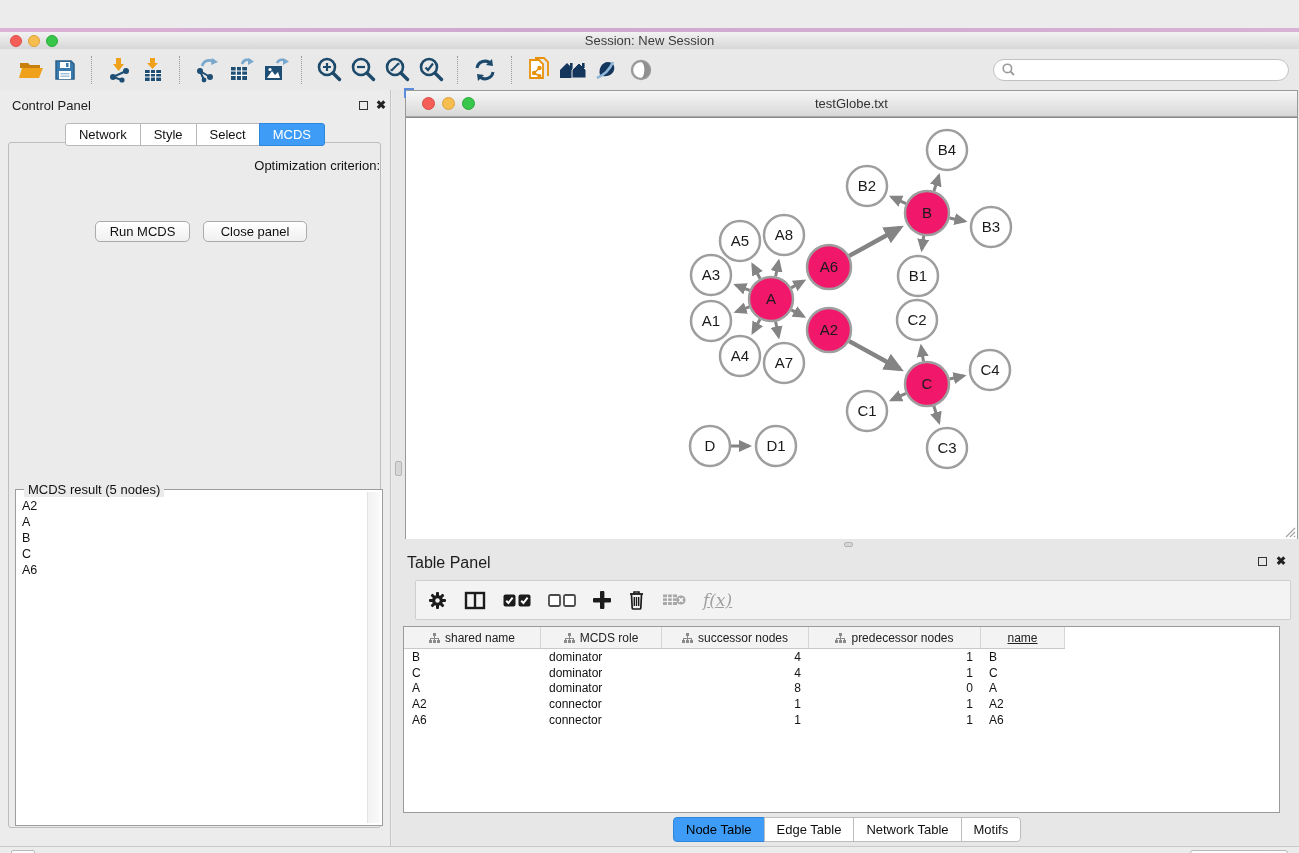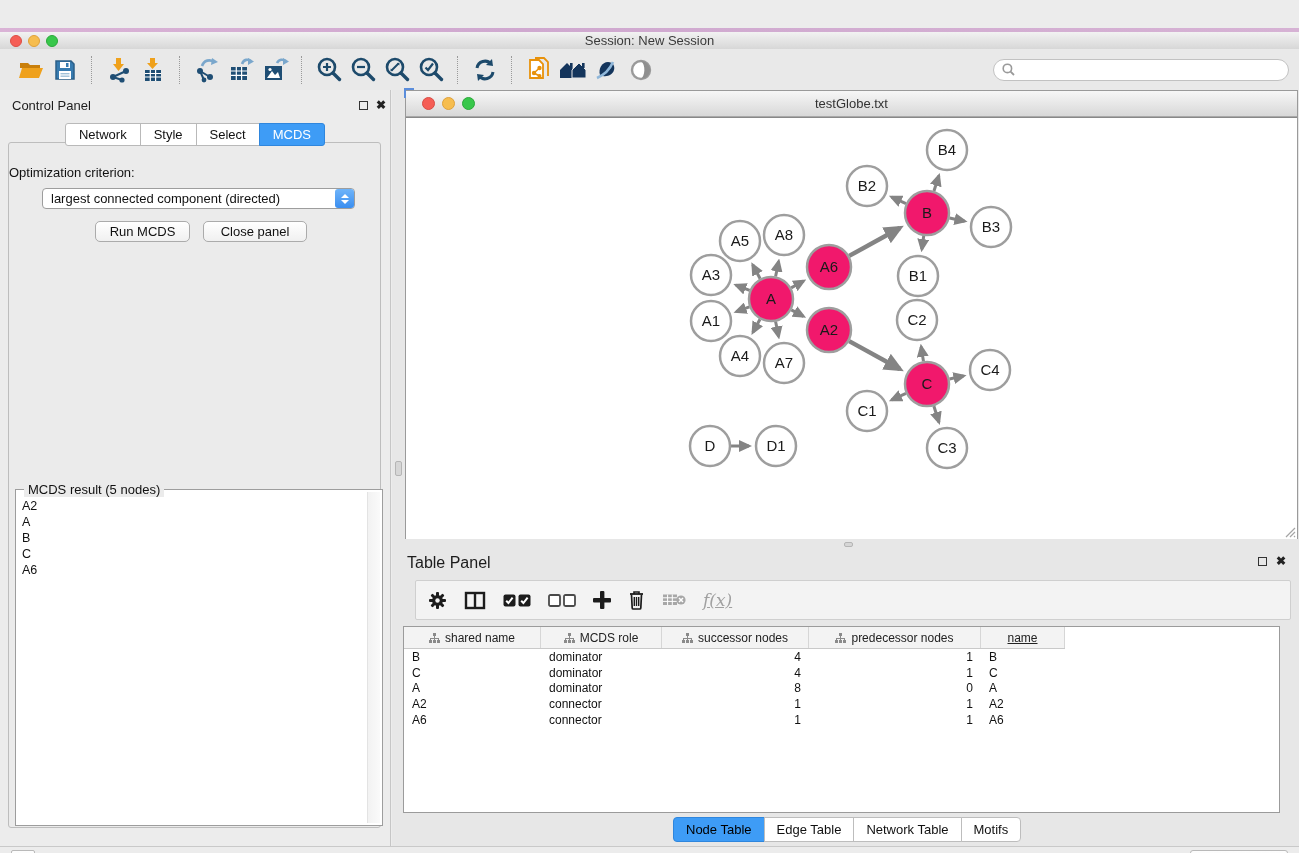--- a/index.html
+++ b/index.html
@@ -32,21 +32,21 @@
   .control-panel{position:absolute;left:0;top:0;width:391px;height:756px;background:#ececec;border-right:1px solid #c6c6c6;box-sizing:border-box;}
   .cp-title{position:absolute;left:12px;top:8px;font-size:13px;color:#1c1c1c;}
   .panel-float{position:absolute;width:9px;height:9px;border:1.4px solid #333;box-sizing:border-box;}
   .panel-close{position:absolute;font-size:12px;font-weight:bold;color:#222;line-height:10px;}
   .cp-tabs{position:absolute;left:0;top:33px;width:100%;display:flex;justify-content:center;z-index:3;}
   .cp-tab{background:#fff;border:1px solid #b9b9b9;margin-left:-1px;padding:3px 13px;font-size:13px;color:#111;}
   .cp-tab:first-child{border-radius:3px 0 0 3px;margin-left:0;}
   .cp-tab:last-child{border-radius:0 3px 3px 0;}
   .cp-tab.active{background:#3e9cf6;border-color:#2f86dd;color:#fff;}
   .cp-body{position:absolute;left:8px;top:52px;width:373px;height:686px;background:#ebebeb;border:1px solid #bdbdbd;border-radius:3px;box-sizing:border-box;}
-  .opt-label{position:absolute;left:0;right:0;top:22px;text-align:left;font-size:13px;color:#111;}
+  .opt-label{position:absolute;left:0;right:0;top:15px;text-align:right;font-size:13px;color:#111;}
   .dropdown{position:absolute;left:33px;top:45px;width:313px;height:21px;background:#fff;border:1px solid #9d9d9d;border-radius:4px;display:flex;align-items:center;box-sizing:border-box;}
   .dropdown .dd-text{flex:1;font-size:13px;padding-left:8px;color:#111;white-space:nowrap;overflow:hidden;}
   .dd-stepper{width:19px;height:19px;border-radius:3px;background:linear-gradient(#6fb4f9,#3a8ef0);display:flex;flex-direction:column;align-items:center;justify-content:center;gap:2px;margin-right:0px;}
   .dd-up{width:0;height:0;border-left:4px solid transparent;border-right:4px solid transparent;border-bottom:4px solid #fff;}
   .dd-down{width:0;height:0;border-left:4px solid transparent;border-right:4px solid transparent;border-top:4px solid #fff;}
   .cp-btn{position:absolute;top:78px;height:21px;background:linear-gradient(#ffffff,#f0f0f0);border:1px solid #ababab;border-radius:5px;font-size:13px;color:#111;display:flex;align-items:center;justify-content:center;box-sizing:border-box;}
   .mcds-group{position:absolute;left:6px;top:346px;width:368px;height:337px;background:#fff;border:1px solid #9d9d9d;box-sizing:border-box;}
   .mcds-group-title{position:absolute;left:8px;top:-8px;background:#ebebeb;padding:0 4px;font-size:13px;color:#111;}
   .mcds-list{position:absolute;left:0;top:4px;bottom:2px;right:15px;padding:4px 6px;font-size:12.5px;line-height:16px;color:#111;overflow:hidden;}
   .mcds-scroll{position:absolute;right:2px;top:2px;bottom:2px;width:12px;background:linear-gradient(90deg,#f2f2f2,#fafafa);border-left:1px solid #e3e3e3;}
@@ -261,27 +261,20 @@
       <div class="panel-float" style="left:359px;top:11px;"></div>
       <div class="panel-close" style="left:376px;top:10px;">✖</div>
       <div class="cp-tabs">
           <div class="cp-tab">Network</div>
           <div class="cp-tab">Style</div>
           <div class="cp-tab">Select</div>
           <div class="cp-tab active">MCDS</div>
         </div>
       <div class="cp-body">
         <div class="opt-label">Optimization criterion:</div>
-        <div class="dropdown">
-          <span class="dd-text">largest connected component (directed)</span>
-          <span class="dd-stepper">
-              <span class="dd-up"></span>
-              <span class="dd-down"></span>
-            </span>
-        </div>
         <div class="cp-btn" style="left:86px;width:95px;">Run MCDS</div>
         <div class="cp-btn" style="left:194px;width:104px;">Close panel</div>
         <div class="mcds-group">
           <div class="mcds-group-title">MCDS result (5 nodes)</div>
           <div class="mcds-list">
               <div>A2</div>
               <div>A</div>
               <div>B</div>
               <div>C</div>
               <div>A6</div>

